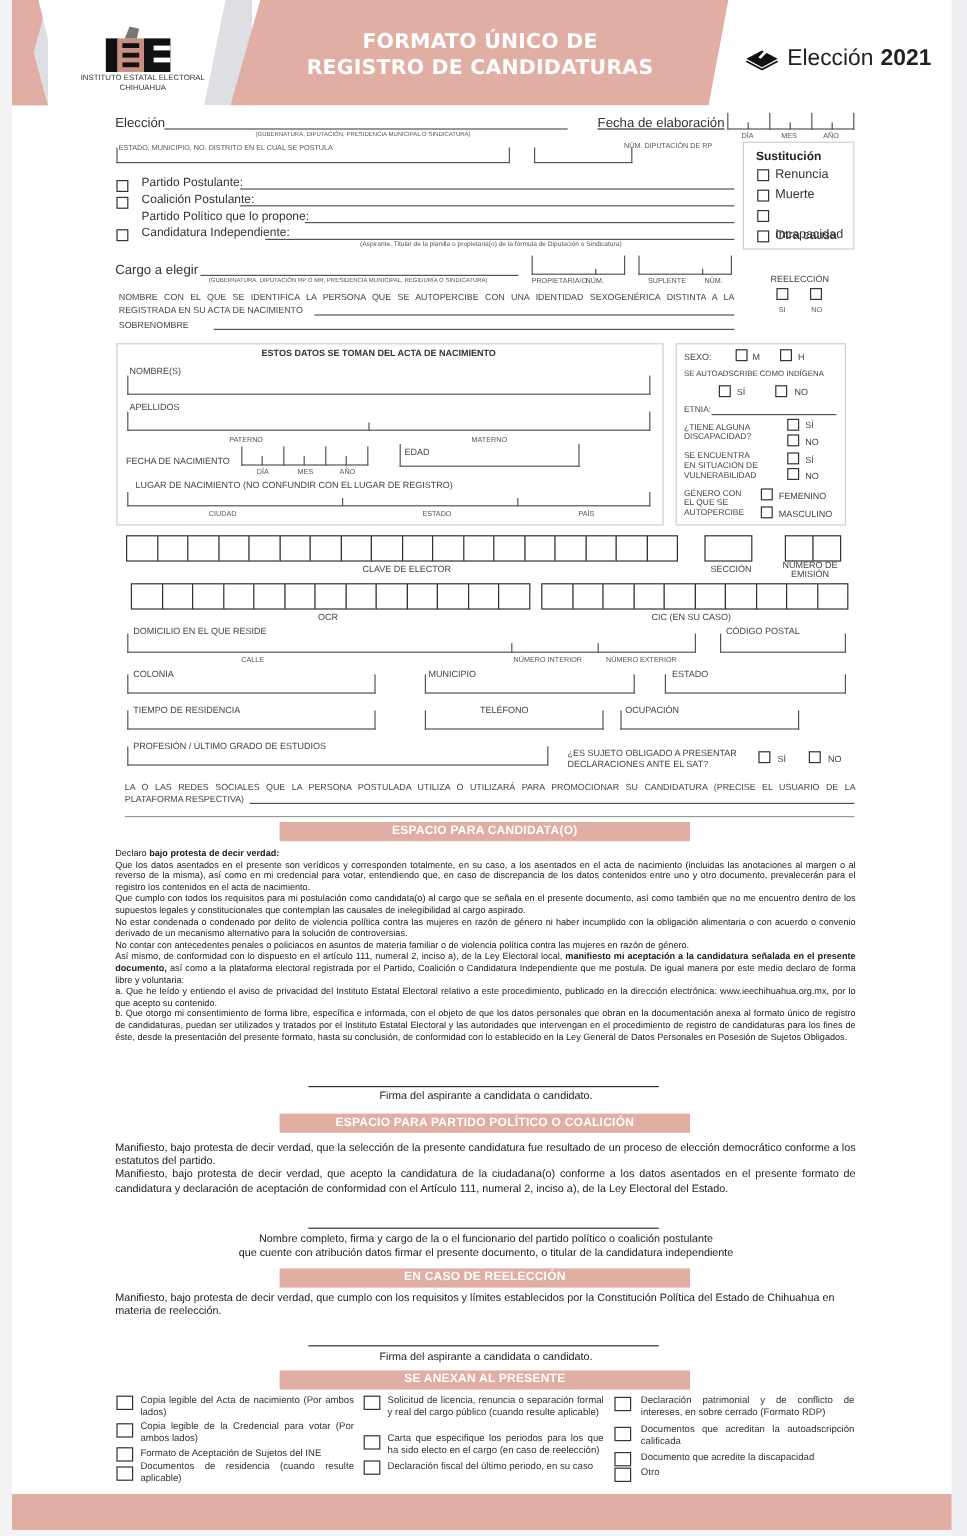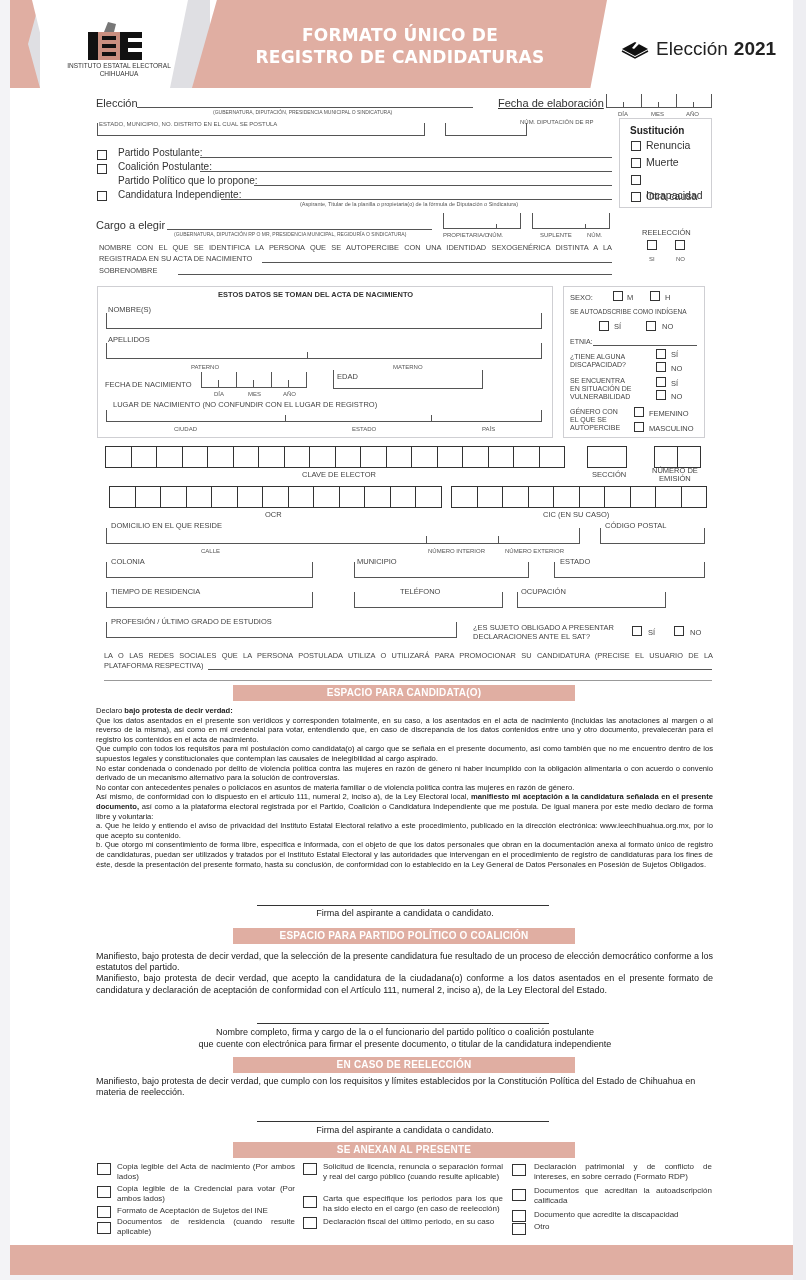--- a/index.html
+++ b/index.html
@@ -340,21 +340,21 @@
   <div class="sigtxt" style="top:907px;">Firma del aspirante a candidata o candidato.</div>
 
   <div class="band" style="top:928px;">ESPACIO PARA PARTIDO POLÍTICO O COALICIÓN</div>
   <div class="para2" style="top:951px;">
     <div>Manifiesto, bajo protesta de decir verdad, que la selección de la presente candidatura fue resultado de un proceso de elección democrático conforme a los estatutos del partido.</div>
     <div>Manifiesto, bajo protesta de decir verdad, que acepto la candidatura de la ciudadana(o) conforme a los datos asentados en el presente formato de candidatura y declaración de aceptación de conformidad con el Artículo 111, numeral 2, inciso a), de la Ley Electoral del Estado.</div>
   </div>
   <div class="sigline" style="top:1023px;"></div>
   <div class="sigtxt" style="top:1026px;">
     <div>Nombre completo, firma y cargo de la o el funcionario del partido político o coalición postulante</div>
-    <div>que cuente con electrónica para firmar el presente documento, o titular de la candidatura independiente</div>
+    <div>que cuente con atribución datos firmar el presente documento, o titular de la candidatura independiente</div>
   </div>
 
   <div class="band" style="top:1057px;">EN CASO DE REELECCIÓN</div>
   <div class="para2" style="top:1076px;text-align:left;">Manifiesto, bajo protesta de decir verdad, que cumplo con los requisitos y límites establecidos por la Constitución Política del Estado de Chihuahua en materia de reelección.</div>
   <div class="sigline" style="top:1121px;"></div>
   <div class="sigtxt" style="top:1124px;">Firma del aspirante a candidata o candidato.</div>
 
   <div class="band" style="top:1142px;">SE ANEXAN AL PRESENTE</div>
 
   <div class="annex-cb" style="left:87px;top:1163px;"></div>

